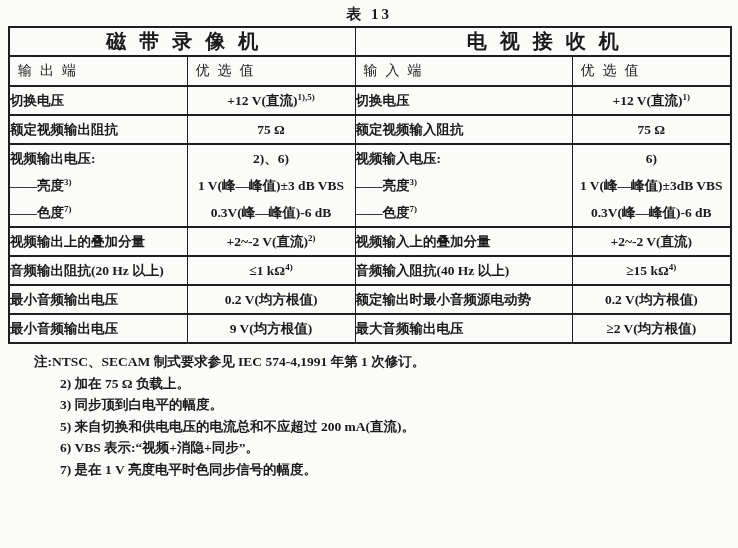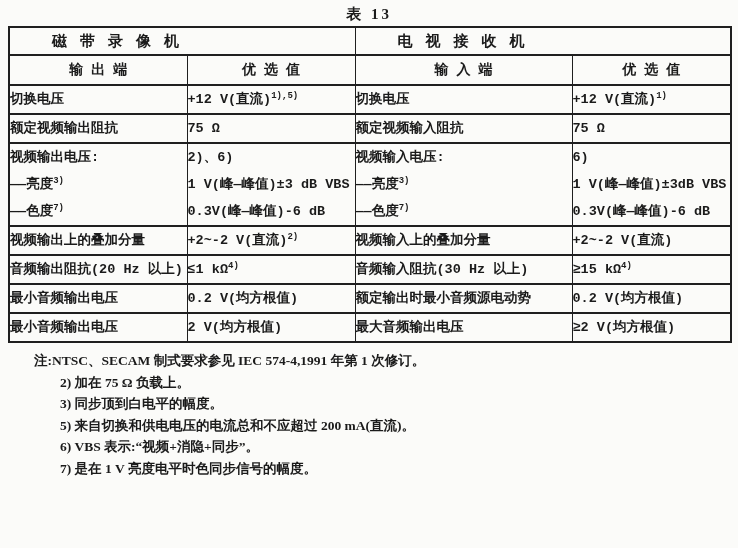--- a/index.html
+++ b/index.html
@@ -32,40 +32,39 @@
   table.spec th, table.spec td {
     border-top: 2px solid #1f1f1f;
     border-bottom: 2px solid #1f1f1f;
     border-left: 1.5px solid #1f1f1f;
     border-right: 1.5px solid #1f1f1f;
     padding: 0;
     overflow: hidden;
   }
   tr.group-row th {
     height: 26px;
-    font-size: 15px;
+    font-size: 20px;
     letter-spacing: 13px;
     text-indent: 13px;
-    text-align: left;
+    text-align: center;
     font-weight: bold;
-    padding-left: 29px;
   }
   tr.colhead-row th {
     height: 28px;
     font-size: 14px;
     letter-spacing: 8px;
     text-indent: 8px;
-    text-align: center;
-    font-weight: bold;
-  }
-  td { font-size: 13.5px; vertical-align: middle; font-family: Liberation Mono, monospace; }
+    text-align: left;
+    font-weight: normal;
+  }
+  td { font-size: 13.5px; vertical-align: middle; }
   td .line { line-height: 18px; white-space: nowrap; }
   tr.multi td .line { line-height: 27px; }
   td.label-cell { text-align: left; padding-left: 23px; height: 27px; }
-  td.value-cell { height: 27px; }
+  td.value-cell { text-align: center; height: 27px; }
   sup { font-size: 9px; line-height: 0; }
   .notes {
     margin: 7px 0 0 34px;
     font-size: 13.5px;
     line-height: 21.5px;
   }
   .note-item { margin-left: 26px; }
 </style>
 </head>
 <body>
@@ -158,21 +157,21 @@
           </td>
         </tr>
         <tr>
           <td class="label-cell">
             <div class="line"><span>音频输出阻抗(20 Hz 以上)</span></div>
           </td>
           <td class="value-cell">
             <div class="line"><span>≤1 kΩ</span><sup>4)</sup></div>
           </td>
           <td class="label-cell">
-            <div class="line"><span>音频输入阻抗(30 Hz 以上)</span></div>
+            <div class="line"><span>音频输入阻抗(40 Hz 以上)</span></div>
           </td>
           <td class="value-cell">
             <div class="line"><span>≥15 kΩ</span><sup>4)</sup></div>
           </td>
         </tr>
         <tr>
           <td class="label-cell">
             <div class="line"><span>最小音频输出电压</span></div>
           </td>
           <td class="value-cell">
@@ -183,21 +182,21 @@
           </td>
           <td class="value-cell">
             <div class="line"><span>0.2 V(均方根值)</span></div>
           </td>
         </tr>
         <tr>
           <td class="label-cell">
             <div class="line"><span>最小音频输出电压</span></div>
           </td>
           <td class="value-cell">
-            <div class="line"><span>2 V(均方根值)</span></div>
+            <div class="line"><span>9 V(均方根值)</span></div>
           </td>
           <td class="label-cell">
             <div class="line"><span>最大音频输出电压</span></div>
           </td>
           <td class="value-cell">
             <div class="line"><span>≥2 V(均方根值)</span></div>
           </td>
         </tr>
       </tbody>
   </table>

